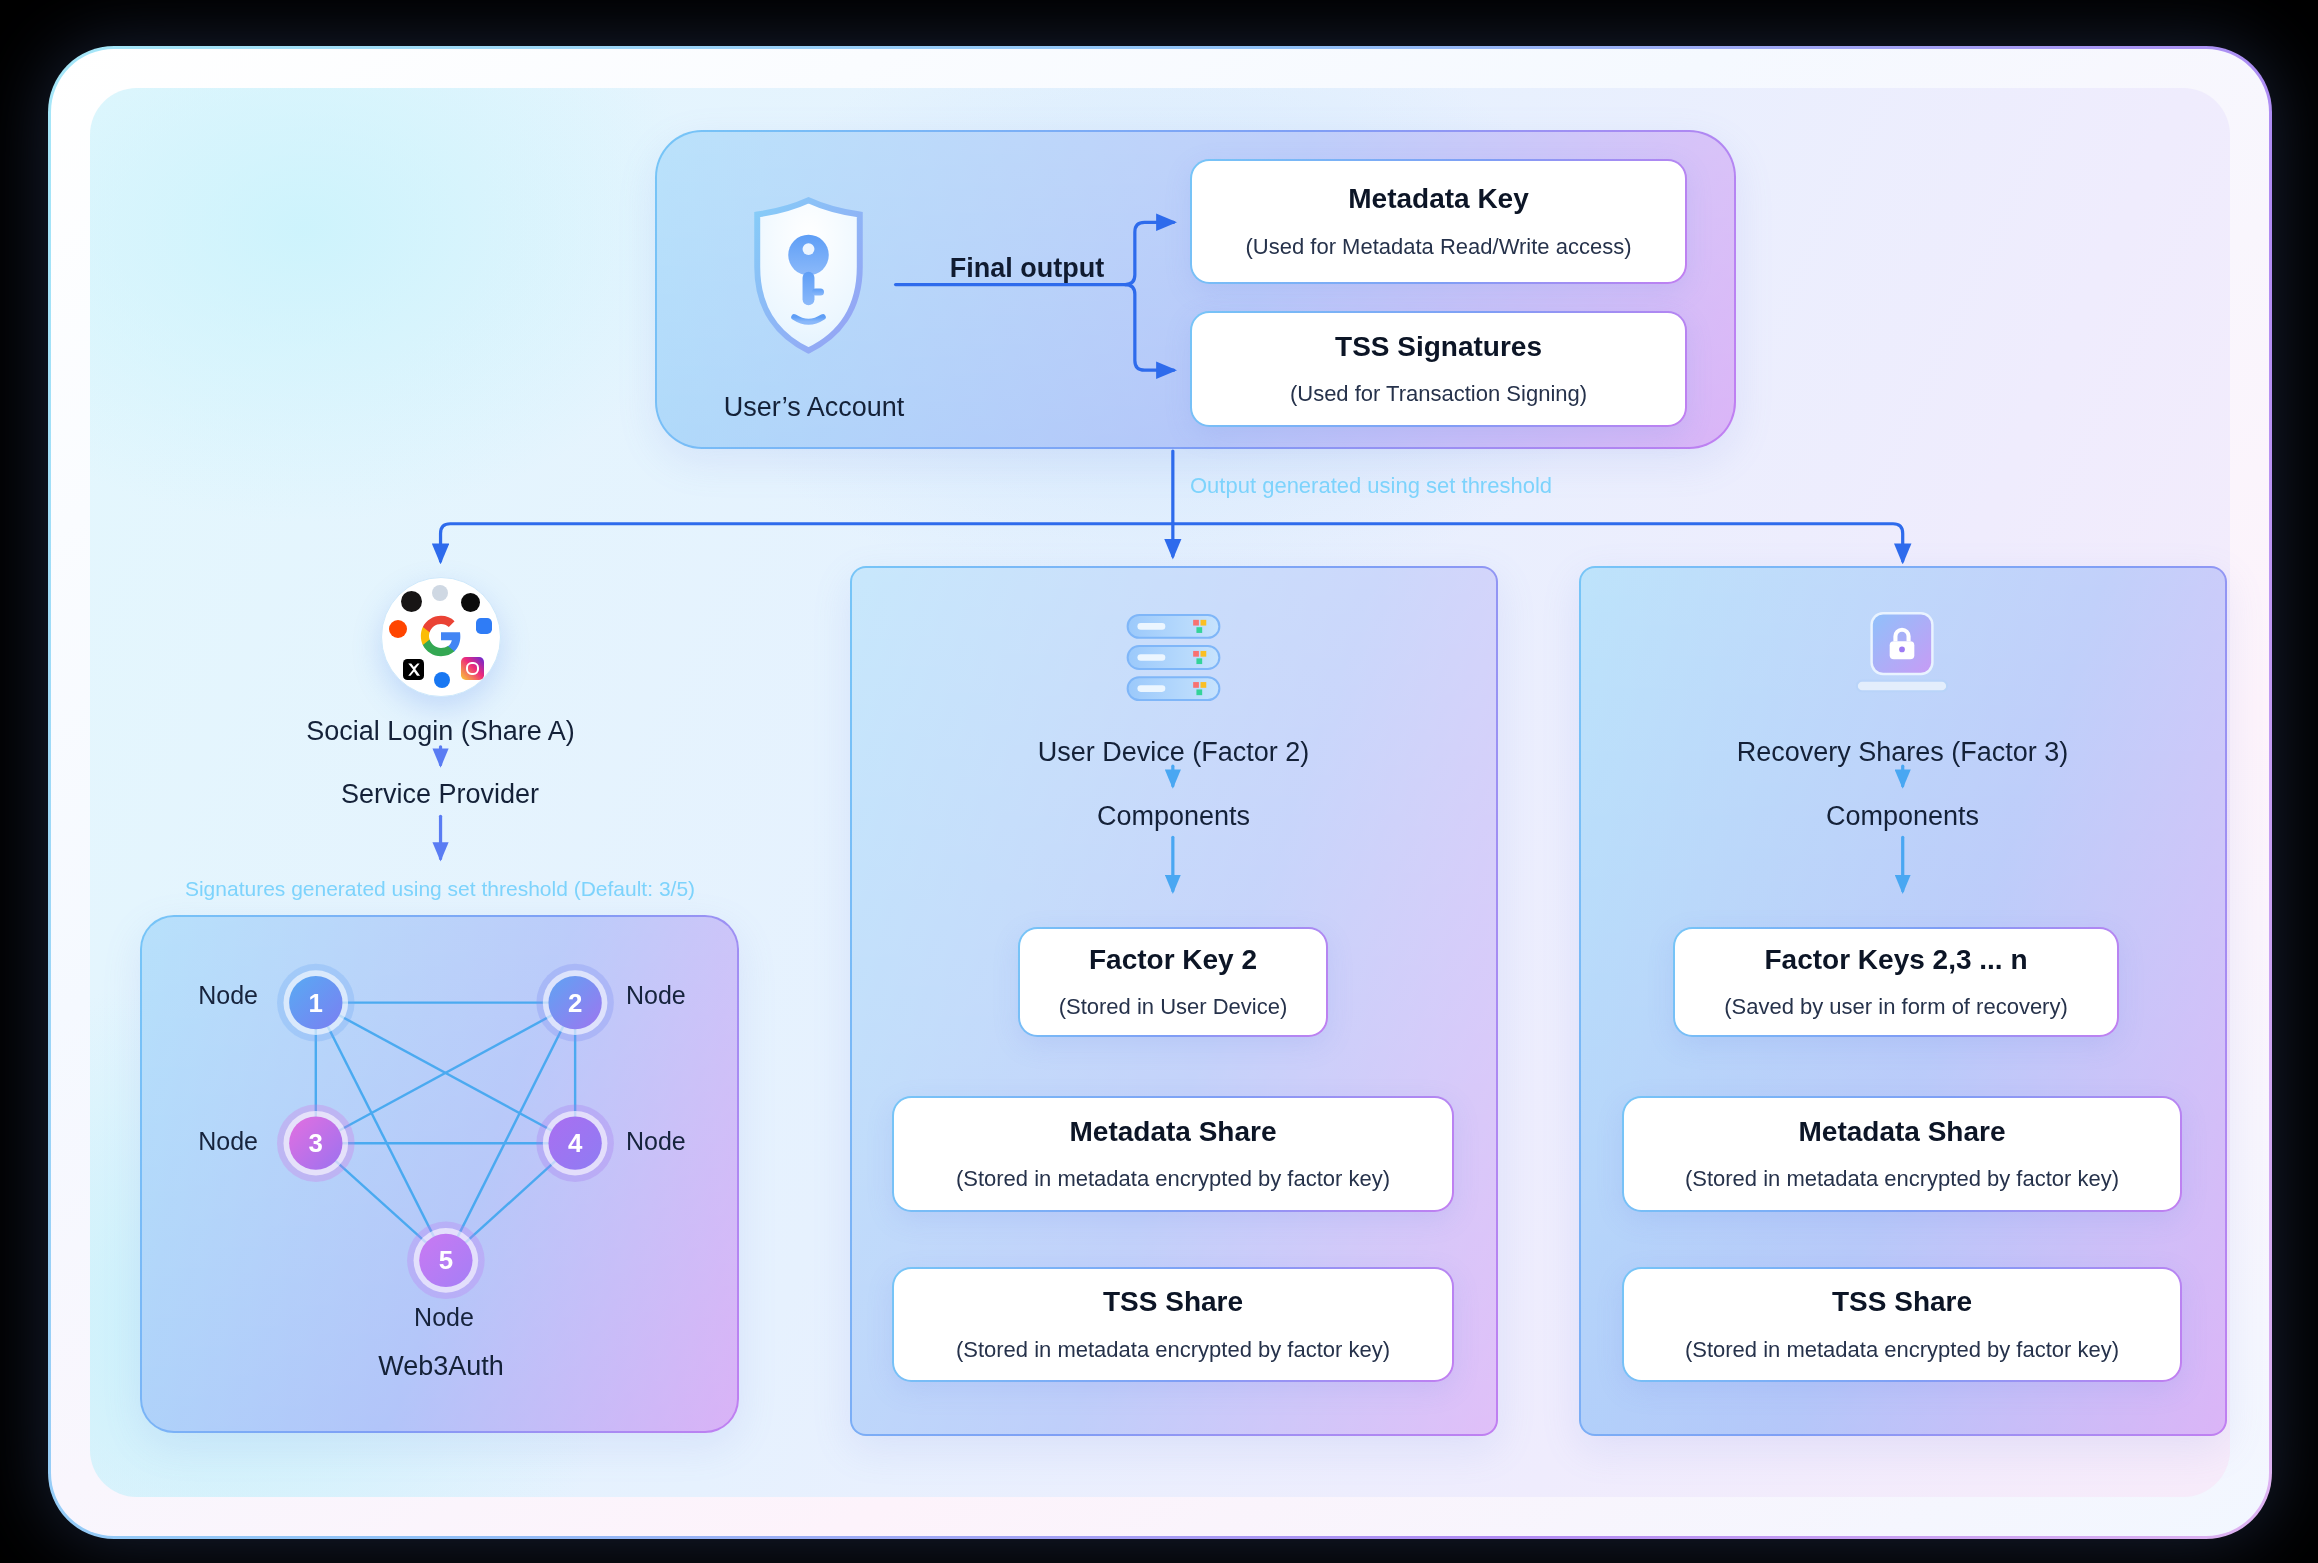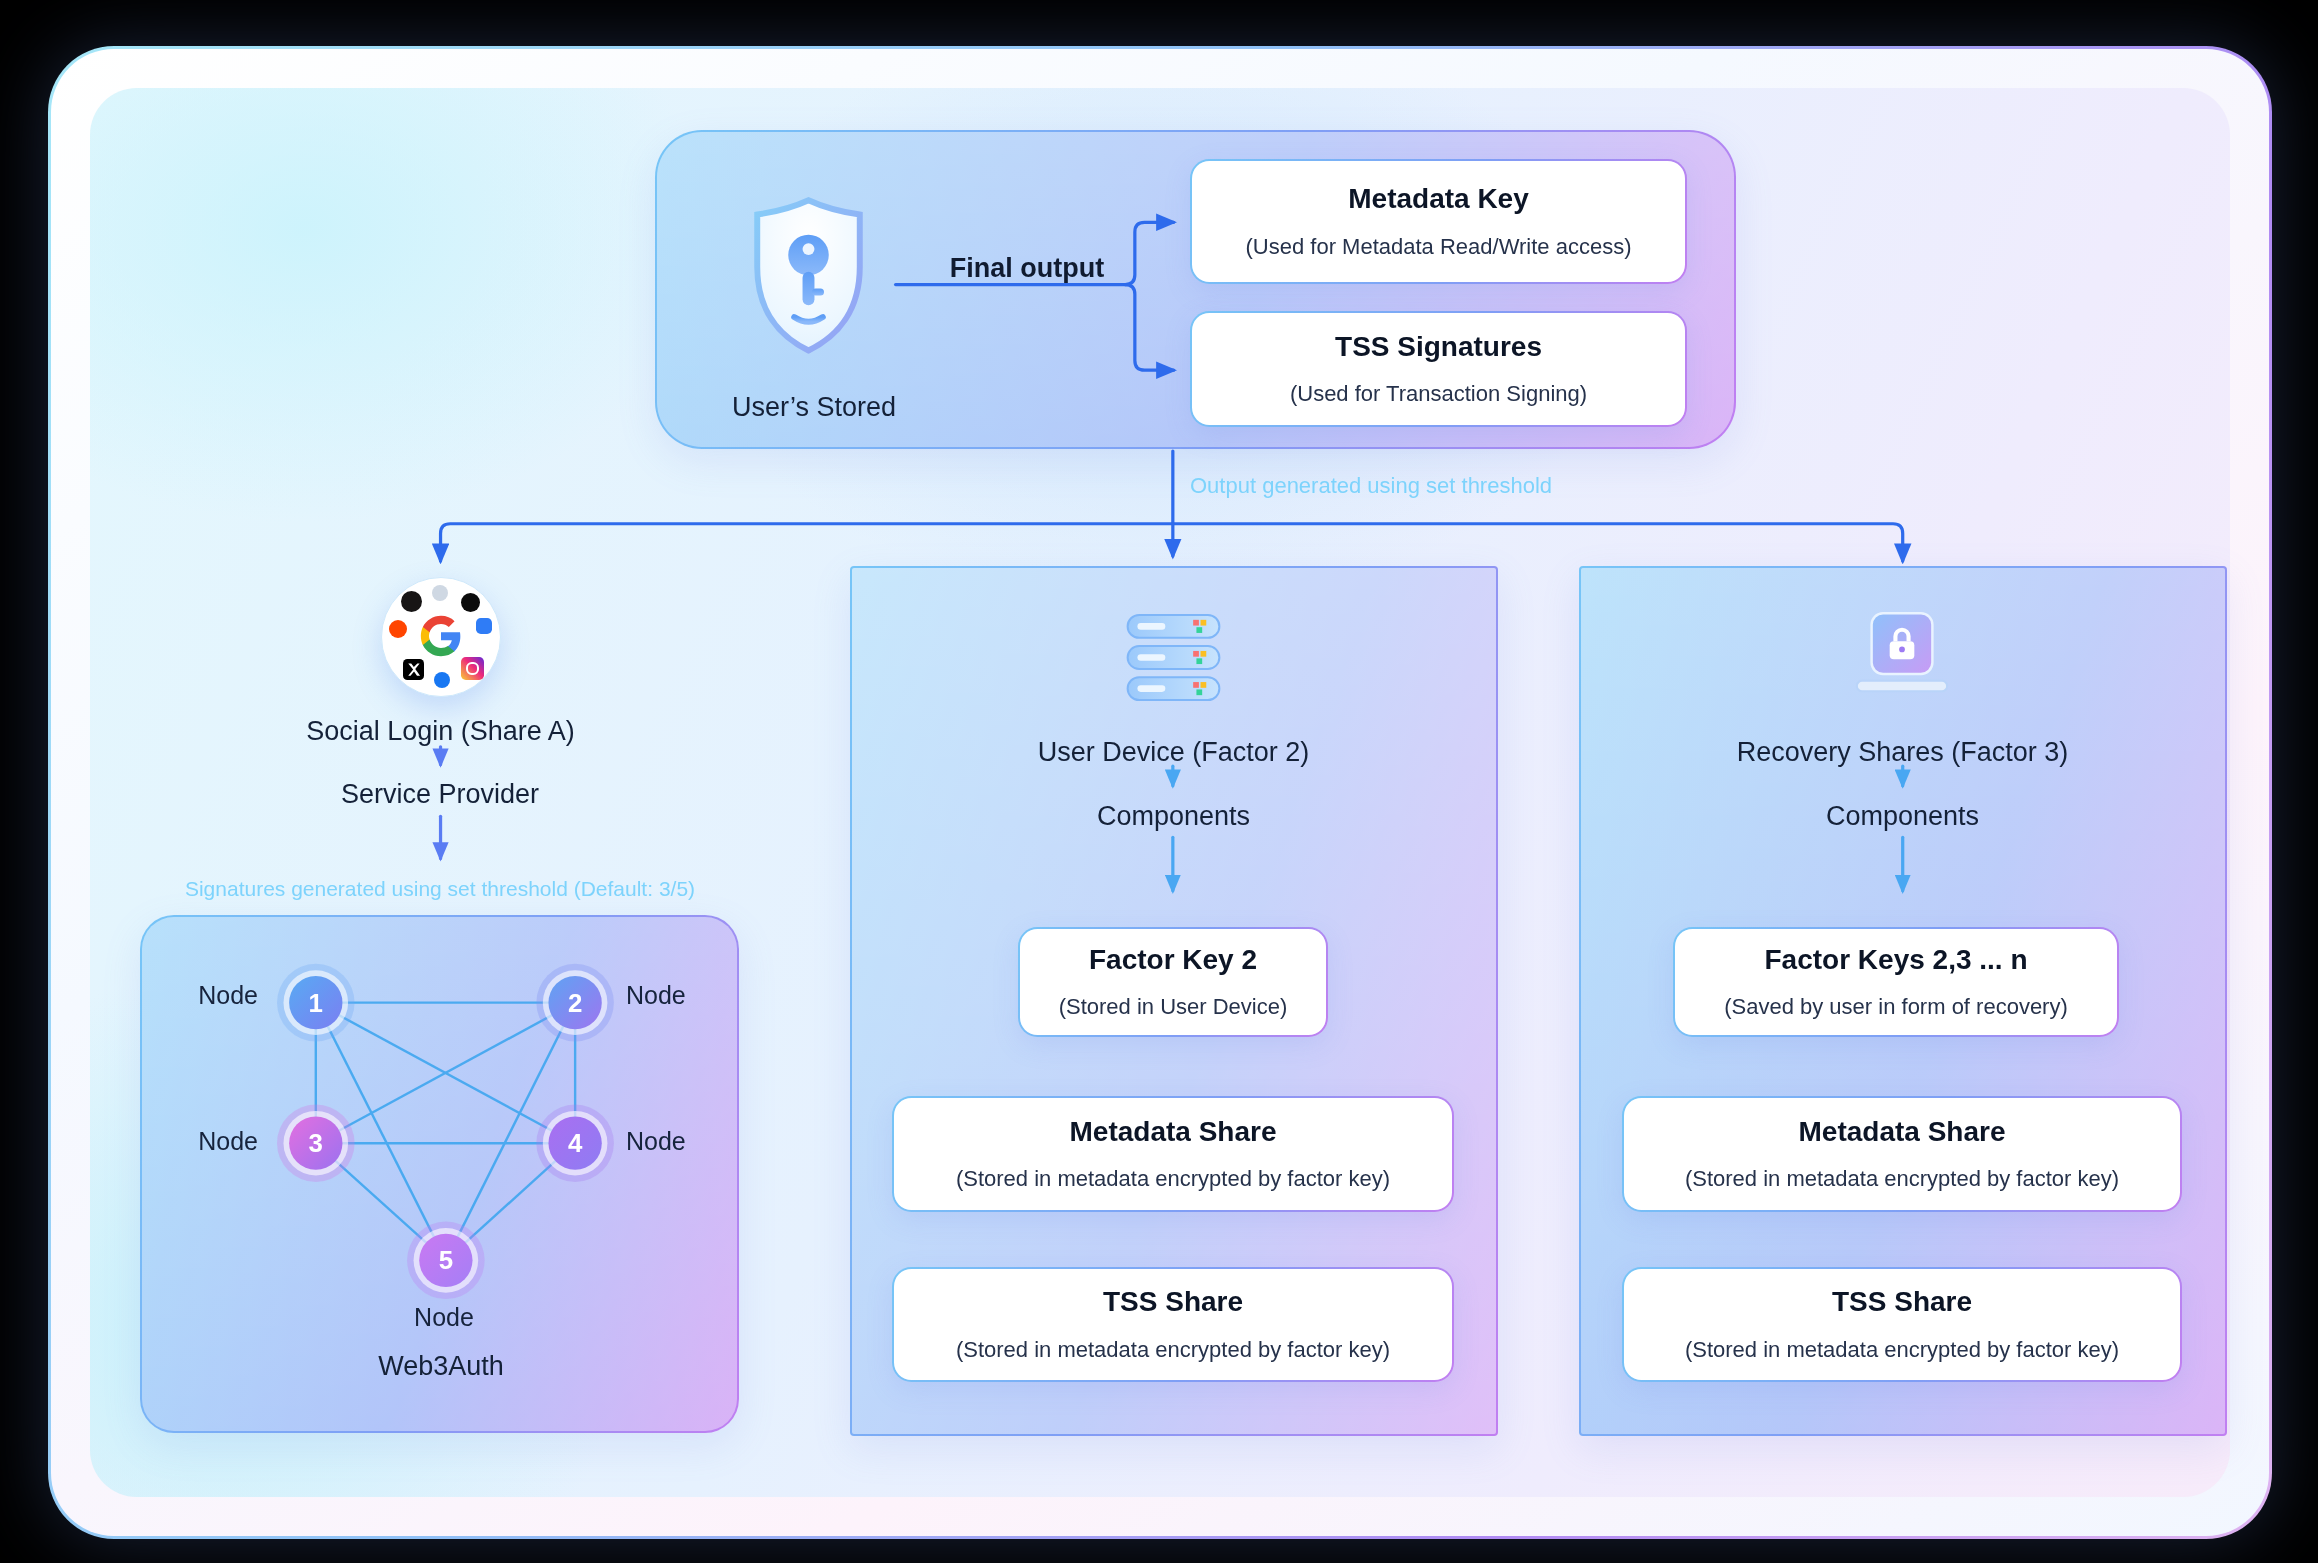--- a/index.html
+++ b/index.html
@@ -26,21 +26,21 @@
   .panel{box-shadow:0 13px 39px rgba(120,145,230,.14)}
 
   .topbox{left:655px;top:130px;width:1081px;height:319px;border-radius:47px;--bg1:rgba(255,255,255,.50);--bg2:rgba(255,255,255,.42)}
   .cardw{--bg1:#ffffff;--bg2:#ffffff;border-radius:19.4px;box-shadow:0 8px 26px rgba(120,145,230,.17);
     display:flex;flex-direction:column;align-items:center;justify-content:center;gap:20px;text-align:center}
   .card-title{font-size:28px;font-weight:700;color:#0c1526;line-height:1.1}
   .card-sub{font-size:22px;color:#26324b;line-height:1.1}
   .h1{font-size:27px;font-weight:500;color:#142138;line-height:36px}
   .bold-h{font-weight:700;color:#101b30}
   .blue{color:#7dd3fc;font-weight:500}
-  .container{width:648px;height:870px;border-radius:4px}
+  .container{width:648px;height:870px;border-radius:16px}
   .container.mid{left:850px;top:566px;--bg1:rgba(255,255,255,.60);--bg2:rgba(255,255,255,.50)}
   .container.rgt{left:1579px;top:566px;--bg1:rgba(255,255,255,.52);--bg2:rgba(255,255,255,.42)}
   .nodebox{left:140px;top:915px;width:599px;height:518px;border-radius:34px;--bg1:rgba(255,255,255,.48);--bg2:rgba(255,255,255,.40)}
   .node-label{font-size:25px;font-weight:500;color:#16233c;line-height:29px}
 
   .connectors{left:0;top:0;z-index:5;pointer-events:none}
   .z1{z-index:1}.z3{z-index:3}
 
   .social-badge{left:381px;top:577px;width:120px;height:120px;border-radius:50%;background:#fff;
     border:1.6px solid #cfe9fb;box-shadow:0 11.3px 29px rgba(90,140,240,.25)}
@@ -111,21 +111,21 @@
             <stop offset="1" stop-color="#d8ecfd"></stop>
           </radialGradient>
       </defs>
       <path d="M65 6 C78 12 94 16 108 18 L108 62 C108 98 90 120 65 132 C40 120 22 98 22 62 L22 18 C36 16 52 12 65 6 Z" fill="url(#shF)" stroke="url(#shB)" stroke-width="5"></path>
       <circle cx="65" cy="52" r="17" fill="url(#keyG)"></circle>
       <circle cx="65" cy="47" r="5" fill="#ecf5ff"></circle>
       <rect x="60" y="66" width="10" height="28" rx="5" fill="url(#keyG)"></rect>
       <rect x="68" y="80" width="10" height="6" rx="3" fill="url(#keyG)"></rect>
       <path d="M53 104 Q65 112 77 104" stroke="url(#keyG)" stroke-width="5" fill="none" stroke-linecap="round"></path>
     </svg>
-    <div class="abs ctr h1" style="left:0;top:257px;width:314px">User’s Stored</div>
+    <div class="abs ctr h1" style="left:0;top:257px;width:314px">User’s Account</div>
     <div class="abs ctr h1 bold-h" style="left:281px;top:118px;width:178px">Final output</div>
 
     <div class="abs gb cardw" style="left:533px;top:27px;width:497px;height:125px">
       <div class="card-title">Metadata Key</div>
       <div class="card-sub">(Used for Metadata Read/Write access)</div>
     </div>
     <div class="abs gb cardw" style="left:533px;top:179px;width:497px;height:116px">
       <div class="card-title">TSS Signatures</div>
       <div class="card-sub">(Used for Transaction Signing)</div>
     </div>

